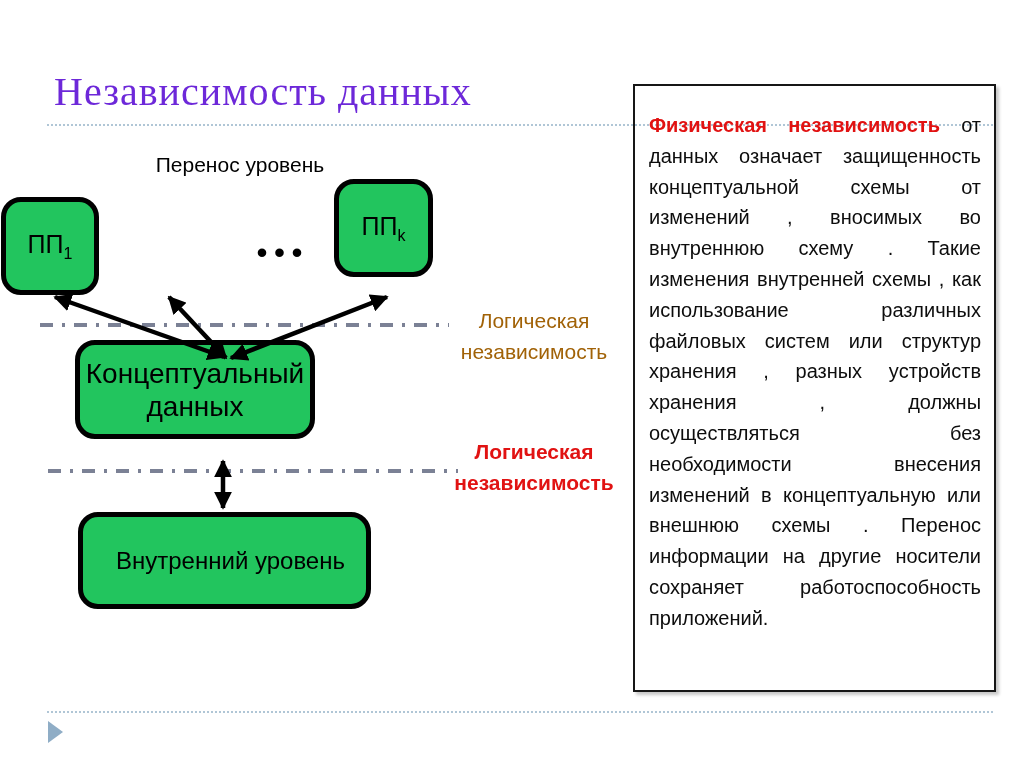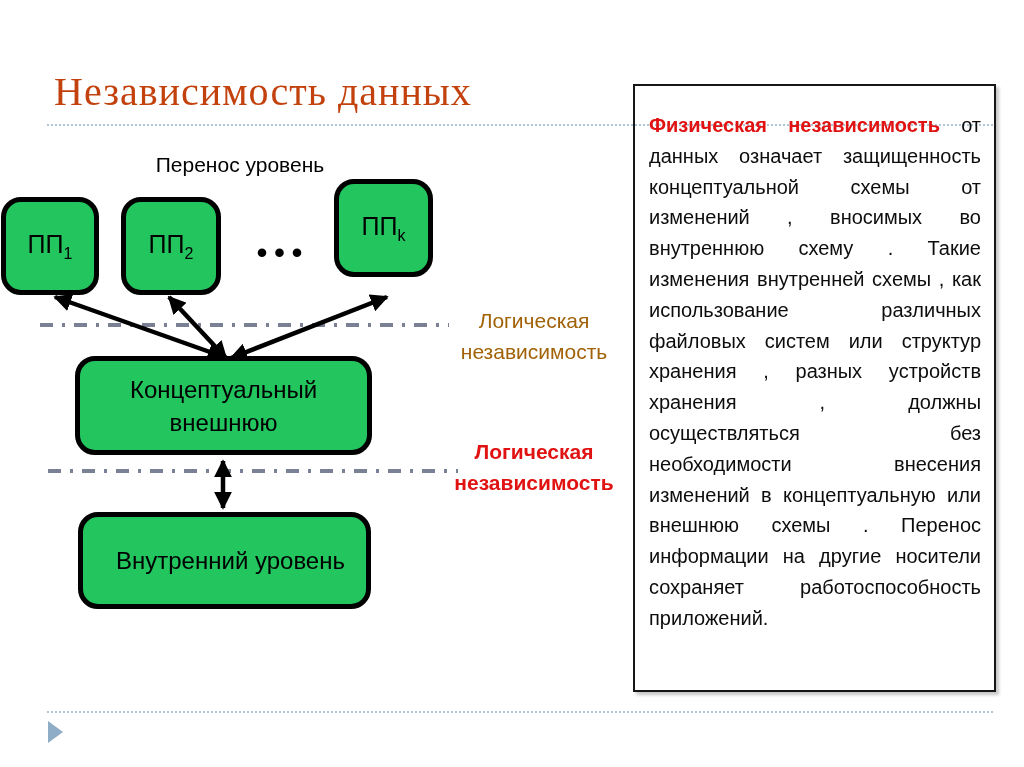--- a/index.html
+++ b/index.html
@@ -4,21 +4,21 @@
 <style>
   html,body{margin:0;padding:0;background:#ffffff;}
   #slide{
     position:relative;width:1024px;height:767px;background:#ffffff;overflow:hidden;
     font-family:"Liberation Sans",sans-serif;color:#111;
   }
   
   #title{
     position:absolute;left:54px;top:68px;margin:0;
     font-family:"Liberation Serif","DejaVu Serif",serif;font-weight:400;
-    font-size:40px;letter-spacing:1px;color:#c2410c;white-space:nowrap;
+    font-size:40px;letter-spacing:1px;color:#6d28d9;white-space:nowrap;
   }
   .dotted-sep{
     position:absolute;left:47px;width:946px;height:0;
     border-top:2px dotted #b0c6d6;
   }
   #sep-top{top:124px;}
   #sep-bottom{top:711px;}
   
   #ext-label{
     position:absolute;left:130px;top:153px;width:220px;text-align:center;
@@ -30,21 +30,21 @@
     font-size:25px;color:#000;text-align:center;
   }
   #pp1{left:1px;top:197px;width:98px;height:98px;}
   #pp2{left:121px;top:197px;width:100px;height:98px;}
   #pp3{left:334px;top:179px;width:99px;height:98px;}
   .pp-label sub{font-size:16px;}
   #dots{
     position:absolute;left:247px;top:236px;width:72px;text-align:center;
     font-size:30px;font-weight:bold;letter-spacing:7px;color:#000;
   }
-  #conceptual-box{left:75px;top:356px;width:297px;height:99px;font-size:24px;line-height:33px;}
+  #conceptual-box{left:75px;top:340px;width:240px;height:99px;font-size:28px;line-height:33px;}
   #internal-box{left:78px;top:512px;width:293px;height:97px;font-size:24px;padding-left:12px;}
   .side-label{
     position:absolute;width:176px;text-align:center;font-size:21px;line-height:31px;
   }
   #logical-label{left:446px;top:305px;color:#a16207;}
   #physical-label{left:446px;top:436px;color:#e11212;font-weight:bold;}
   
   #overlay{position:absolute;left:0;top:0;pointer-events:none;}
   
   #note-panel{
@@ -69,37 +69,34 @@
 <div id="slide">
 
   <h1 id="title">Независимость данных</h1>
   <div id="sep-top" class="dotted-sep"></div>
 
   <div id="ext-label">Перенос уровень</div>
 
   <div id="pp1" class="level-box">
     <span class="pp-label"><span>ПП</span><sub>1</sub></span>
   </div>
-  <div id="pp2" class="level-box">
-    <span class="pp-label"><span>ПП</span><sub>2</sub></span>
-  </div>
   <div id="dots">•••</div>
   <div id="pp3" class="level-box">
     <span class="pp-label"><span>ПП</span><sub>k</sub></span>
   </div>
 
   <div id="logical-label" class="side-label">
     <div>Логическая</div>
     <div>независимость</div>
   </div>
 
   <div id="conceptual-box" class="level-box">
     <div>
       <div>Концептуальный</div>
-      <div>внешнюю</div>
+      <div>данных</div>
     </div>
   </div>
 
   <div id="physical-label" class="side-label">
     <div>Логическая</div>
     <div>независимость</div>
   </div>
 
   <div id="internal-box" class="level-box">
     <span>Внутренний уровень</span>

